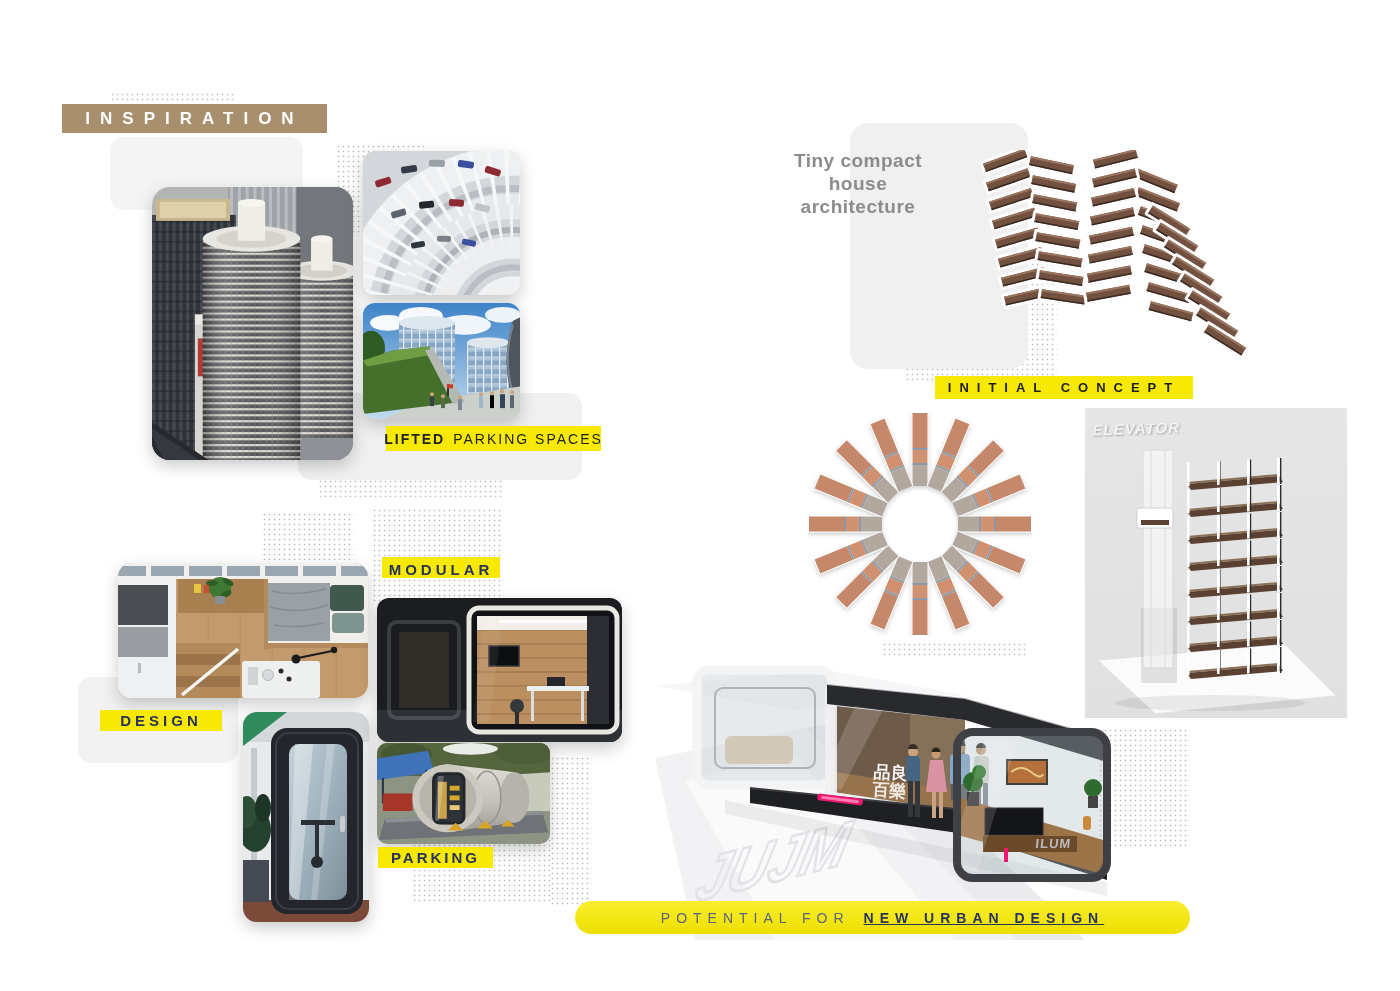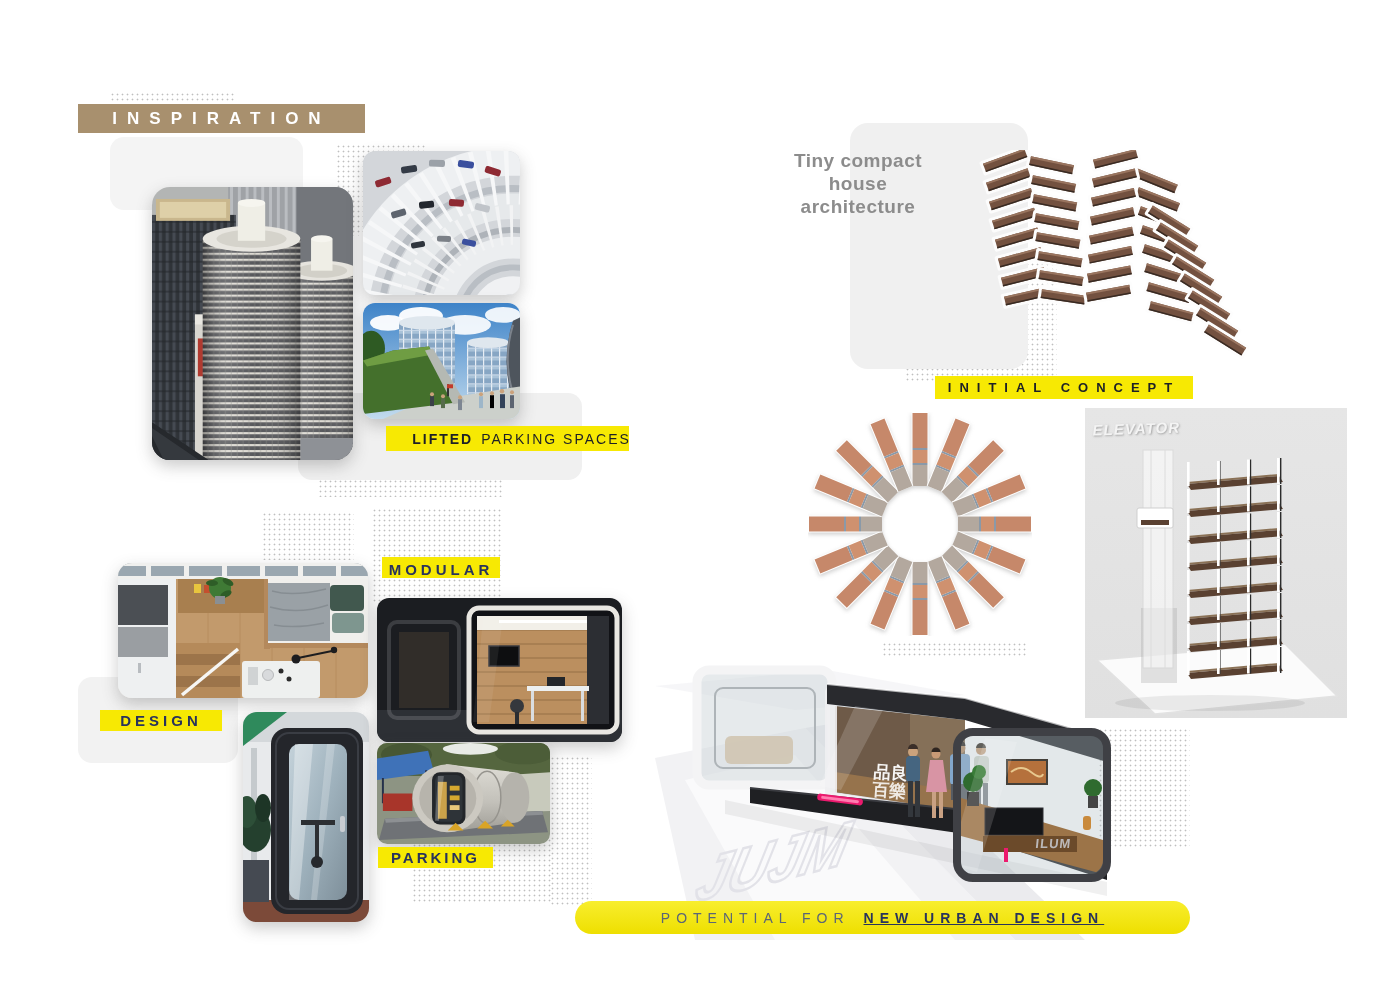--- a/index.html
+++ b/index.html
@@ -43,21 +43,21 @@
   <div class="dots" style="left:412px;top:838px;width:140px;height:64px;"></div>
   <div class="dots" style="left:905px;top:257px;width:152px;height:124px;"></div>
   <div class="dots" style="left:882px;top:642px;width:146px;height:14px;"></div>
   <div class="dots" style="left:1098px;top:728px;width:92px;height:120px;"></div>
 
   <div class="panel" style="left:110px;top:137px;width:193px;height:73px;background:#f4f4f4;"></div>
   <div class="panel" style="left:298px;top:393px;width:284px;height:87px;background:#f0f0f0;"></div>
   <div class="panel" style="left:78px;top:677px;width:160px;height:86px;background:#f2f2f2;"></div>
   <div class="panel" style="left:850px;top:123px;width:178px;height:246px;background:#f0f0f0;border-radius:18px;"></div>
 
-  <div class="banner-tan" style="left:78px;top:104px;width:287px;height:29px;">
+  <div class="banner-tan" style="left:62px;top:104px;width:265px;height:29px;">
     <span>INSPIRATION</span>
   </div>
 
   <div class="photo" style="left:152px;top:187px;width:201px;height:273px;border-radius:18px;">
     <svg viewBox="0 0 206 274" preserveAspectRatio="none">
       <defs>
         <pattern id="mcfloors" width="6" height="6" patternUnits="userSpaceOnUse">
           <rect width="6" height="6" fill="#55565a"></rect>
           <rect width="6" height="2.2" fill="#dcd9d1"></rect>
           <rect x="2.8" width="0.8" height="6" fill="#8b8b85" opacity="0.6"></rect>
@@ -188,21 +188,21 @@
         <rect x="127" y="93" width="4" height="13" fill="#414document6"></rect>
           <circle cx="129" cy="91" r="2" fill="#caa27c"></circle>
         <rect x="137" y="92" width="5" height="14" fill="#33435a"></rect>
           <circle cx="139" cy="89" r="2.2" fill="#caa27c"></circle>
         <rect x="147" y="93" width="4" height="13" fill="#5b6470"></rect>
           <circle cx="149" cy="90" r="2" fill="#caa27c"></circle>
       </g>
     </svg>
   </div>
 
-  <div class="ylabel" style="left:386px;top:426px;width:215px;height:25px;font-size:14px;letter-spacing:2px;color:#1d2026;padding-left:28px;">
+  <div class="ylabel" style="left:386px;top:426px;width:215px;height:25px;font-size:14px;letter-spacing:2px;color:#1d2026;">
     <span style="font-weight:800;margin-right:8px;">LIFTED</span>
     <span style="font-weight:500;">PARKING SPACES</span>
   </div>
 
   <div class="photo" style="left:118px;top:563px;width:250px;height:135px;border-radius:14px;">
     <svg viewBox="0 0 250 135" preserveAspectRatio="none">
       <rect width="250" height="135" fill="#e8e4de"></rect>
       <rect width="250" height="16" fill="#9aa7b0"></rect>
       <g fill="#f0f0ee">
         <rect x="0" y="0" width="250" height="3"></rect>

